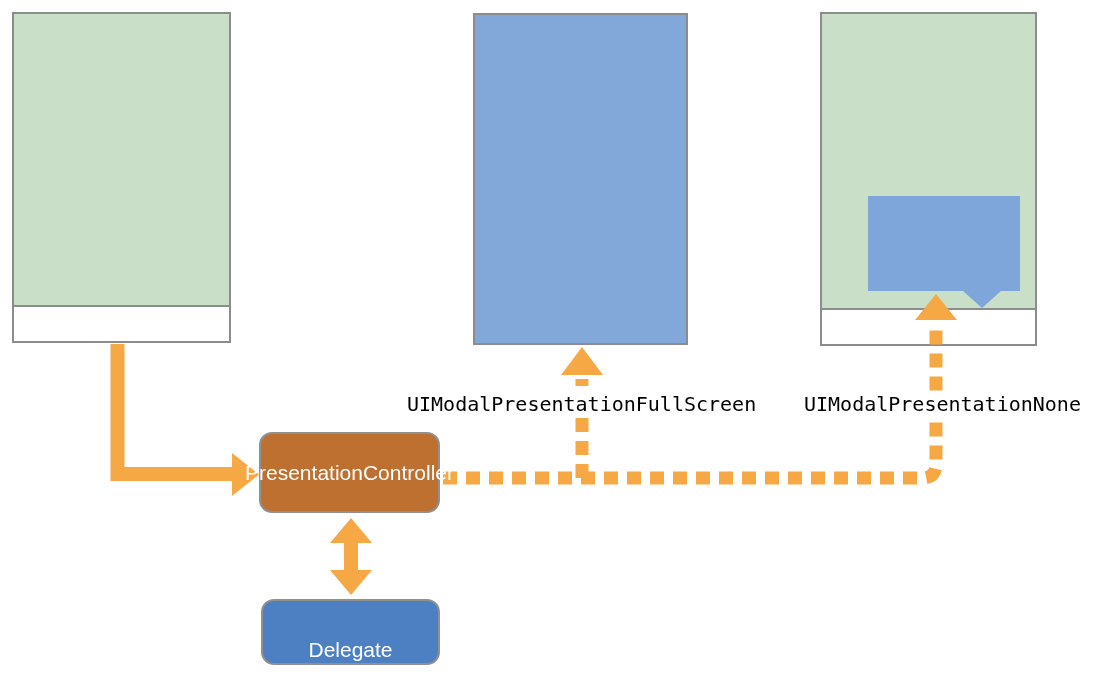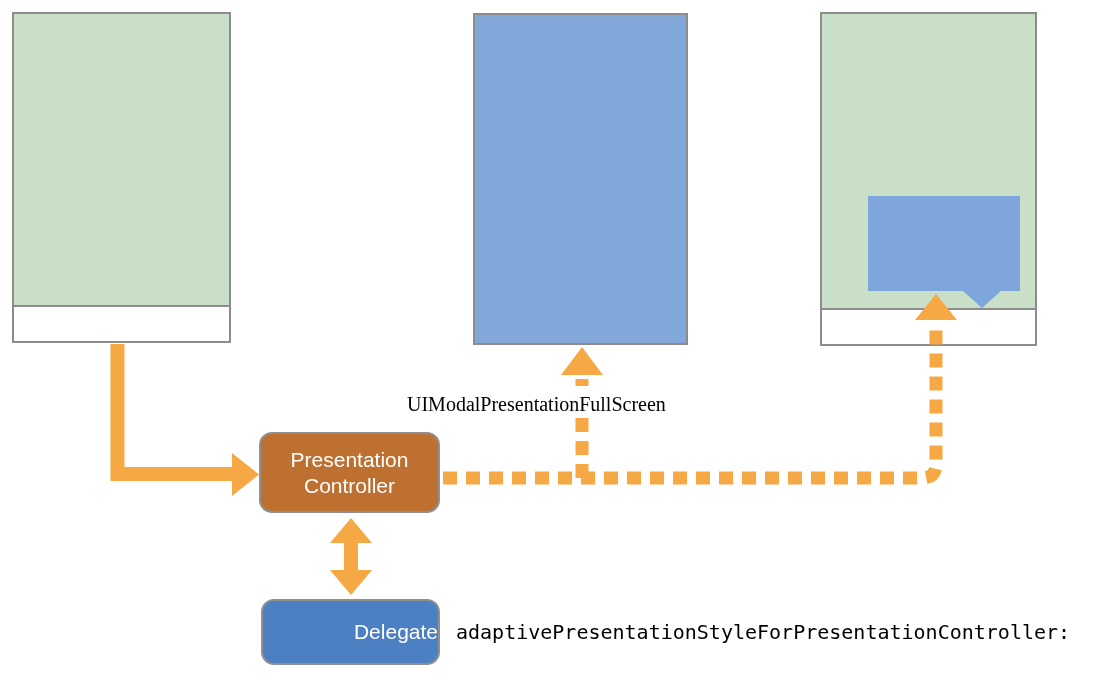--- a/index.html
+++ b/index.html
@@ -71,21 +71,21 @@
   }
 
   
   .node {
     position: absolute;
     z-index: 3;
     box-sizing: border-box;
     border: 2px solid var(--node-border);
     border-radius: 13px;
     display: flex;
-    flex-direction: column;
+    flex-direction: row;
     align-items: center;
     justify-content: center;
     color: var(--node-text);
     font-family: "Liberation Sans", sans-serif;
     font-size: 21px;
     line-height: 26px;
     text-align: center;
   }
   #presentation-controller-node {
     left: 259px; top: 432px;
@@ -103,21 +103,21 @@
   .code-label {
     position: absolute;
     z-index: 3;
     font-family: "DejaVu Sans Mono", monospace;
     font-size: 20px;
     line-height: 24px;
     color: var(--label-text);
     background: #ffffff;
     white-space: nowrap;
   }
-  #label-fullscreen { left: 407px; top: 392px; font-family: Liberation Serif, serif; }
+  #label-fullscreen { left: 407px; top: 392px; }
   #label-none       { left: 804px; top: 392px; }
   #label-method     { left: 456px; top: 620px; background: transparent; }
 </style>
 </head>
 <body>
 
 <div id="canvas">
 
   <div class="device" style="left:12px; top:12px; width:219px; height:331px;">
     <div class="screen"></div>
@@ -163,16 +163,16 @@
     <span>Presentation</span>
     <span>Controller</span>
   </div>
 
   <div class="node" id="delegate-node">
     <span>Delegate</span>
   </div>
 
   <div class="code-label" id="label-fullscreen">UIModalPresentationFullScreen</div>
 
+  <div class="code-label" id="label-none">UIModalPresentationNone</div>
 
-  <div class="code-label" id="label-method">adaptivePresentationStyleForPresentationController:</div>
 
 </div>
 
 </body></html>

